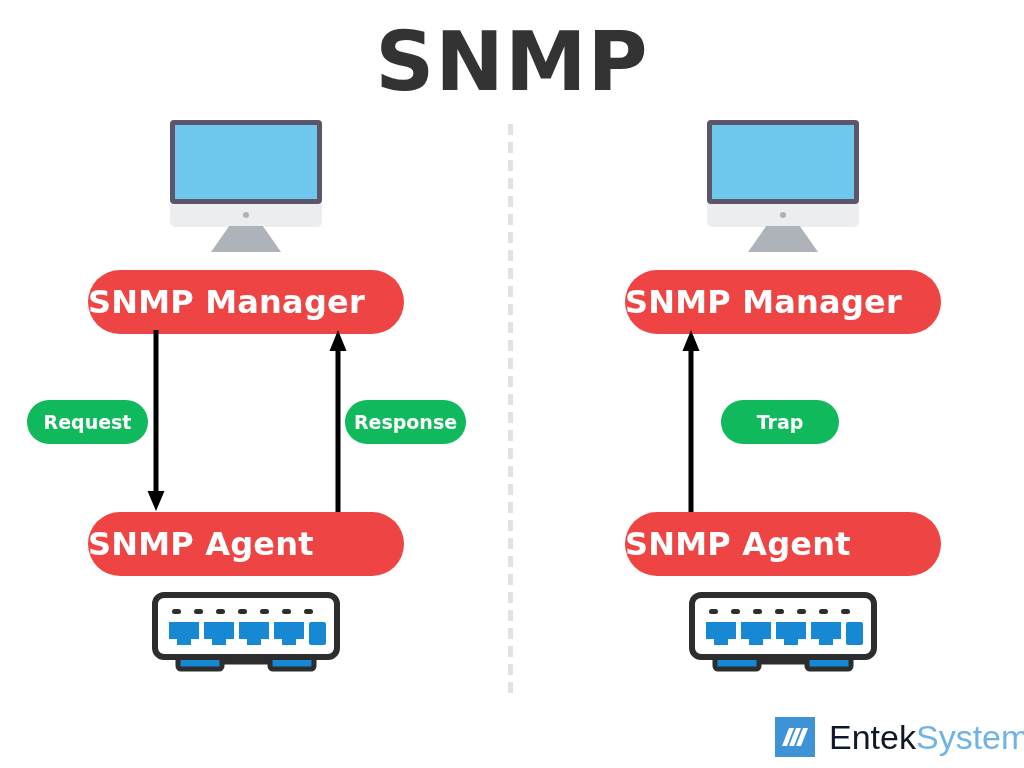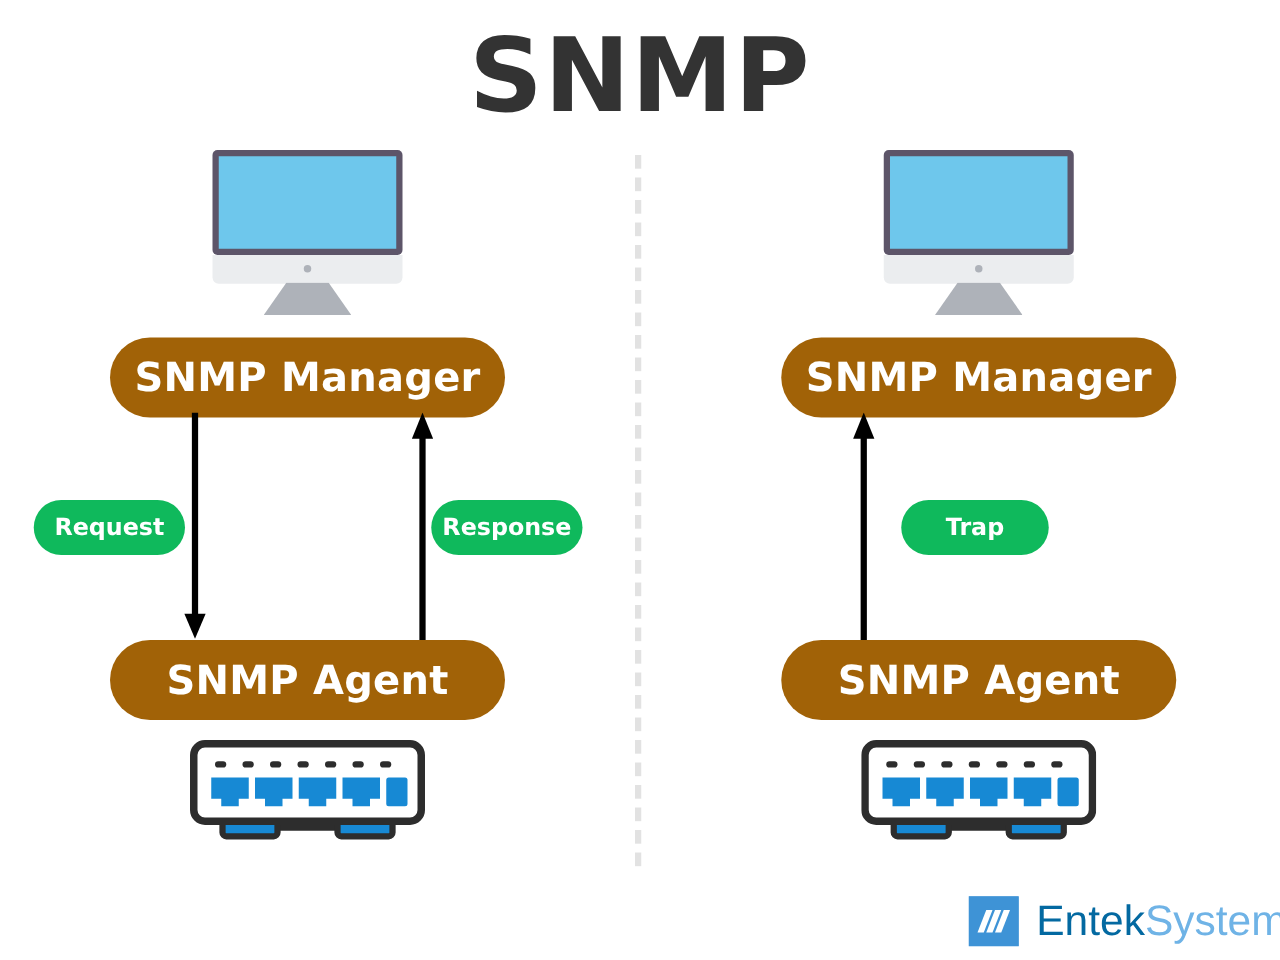--- a/index.html
+++ b/index.html
@@ -101,28 +101,27 @@
     top: 106px;
     width: 70px;
     height: 26px;
     background: #aeb2b9;
     clip-path: polygon(26% 0%, 74% 0%, 100% 100%, 0% 100%);
   }
 
   
   .node-pill {
     position: absolute;
-    background: #a16207;
+    background: #ef4444;
     border-radius: 34px;
     color: #ffffff;
     font-size: 32px;
     font-weight: 700;
     display: flex;
     align-items: center;
-    justify-content: center;
     letter-spacing: 0.2px;
     font-family: "DejaVu Sans", sans-serif;
   }
 
   
   .arrow {
     position: absolute;
   }
   .arrow svg { display: block; }
 
@@ -168,21 +167,21 @@
   }
   .logo-mark svg { display: block; }
   .logo-text {
     margin-left: 14px;
     font-size: 34px;
     font-weight: 400;
     line-height: 40px;
     white-space: nowrap;
     font-family: "Liberation Sans", sans-serif;
   }
-  .logo-entek { color: #0369a1; }
+  .logo-entek { color: #0f172a; }
   .logo-systems { color: #6fb3e6; }
 </style>
 </head>
 <body>
 
 <div id="canvas">
 
   <div class="page-title">SNMP</div>
 
   <div class="divider"></div>

